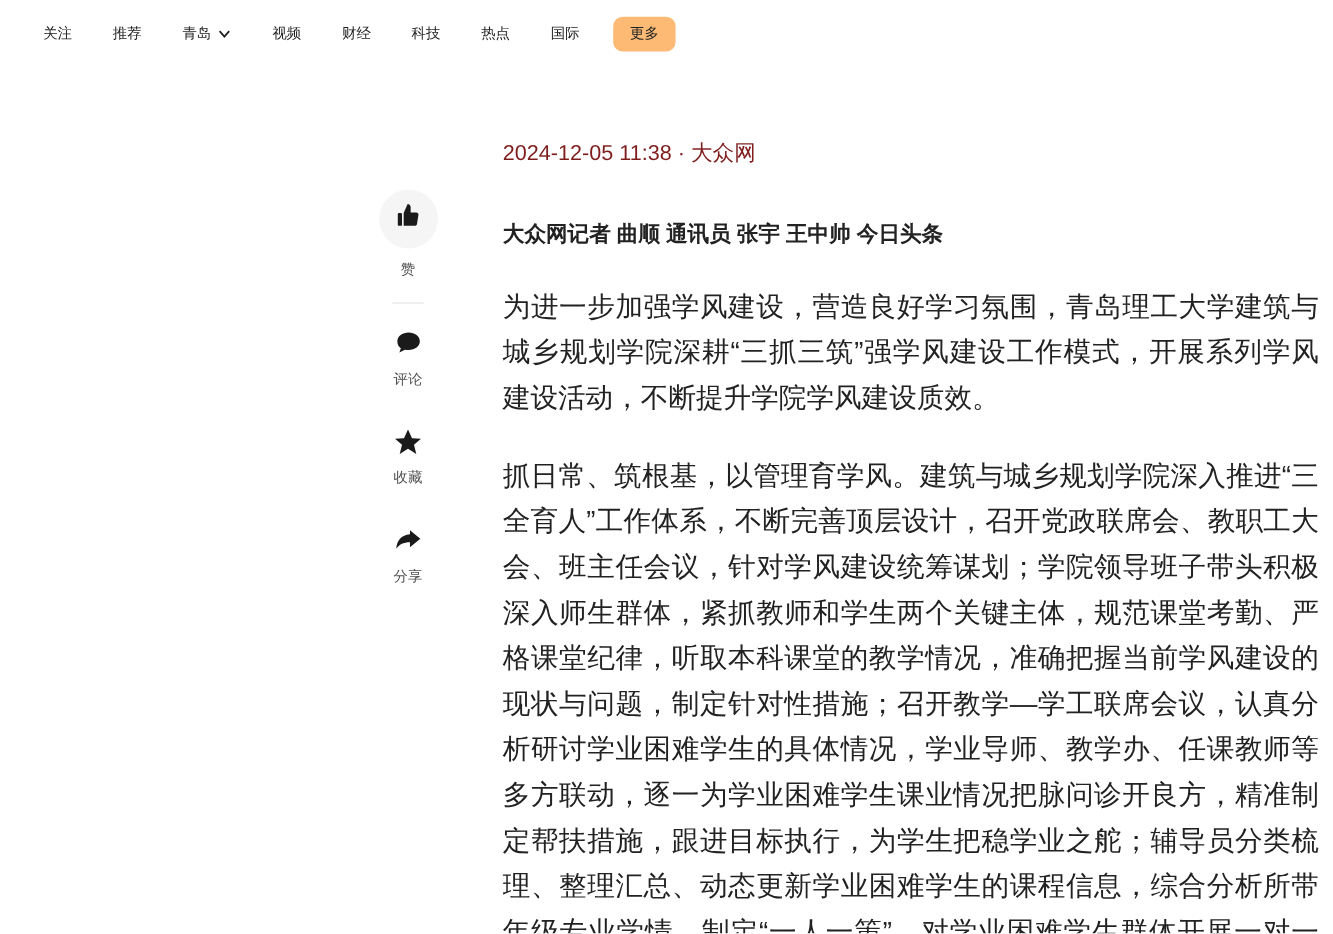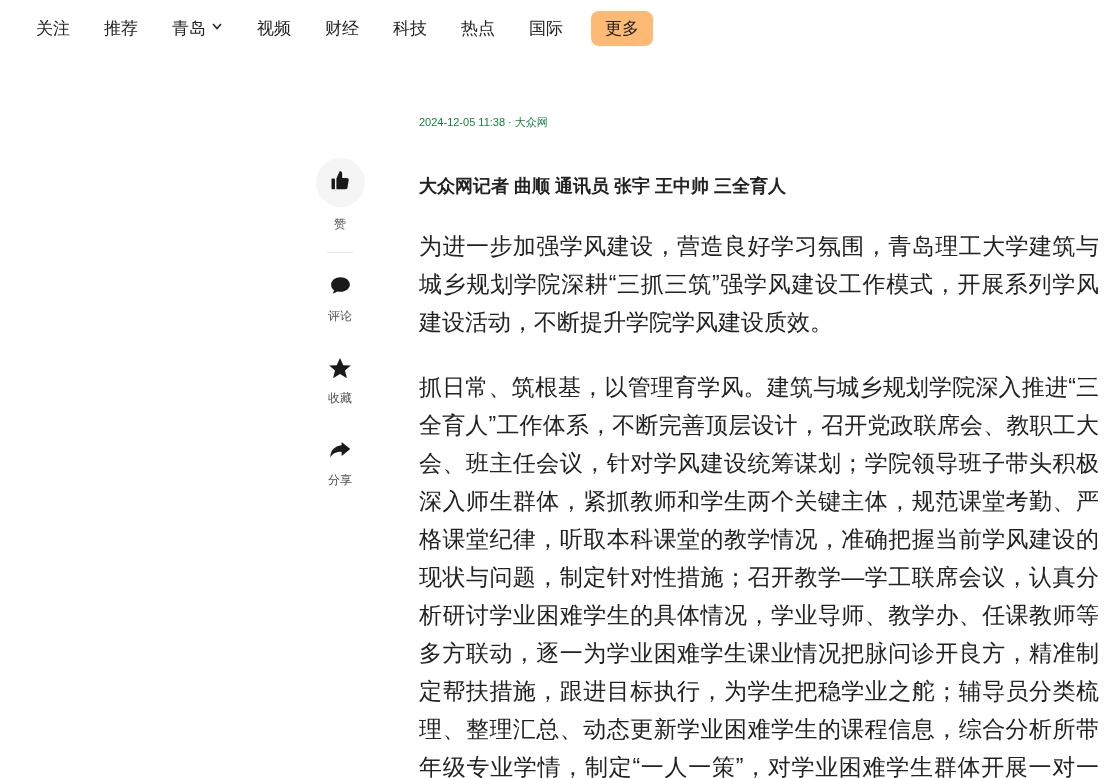--- a/index.html
+++ b/index.html
@@ -35,24 +35,25 @@
     cursor: pointer;
     white-space: nowrap;
   }
   .nav {
     display: flex;
     align-items: center;
     margin-left: 30px;
     gap: 22px;
   }
   .nav-item {
-    font-size: 17px;
+    font-size: 12px;
     color: #222;
     cursor: pointer;
     display: flex;
+    align-items: center;
     gap: 5px;
     padding: 5px 6px;
     white-space: nowrap;
   }
   .nav-item.more {
     background: #fdba74;
     border-radius: 8px;
     padding: 6px 14px;
     font-family: Liberation Serif, serif;
   }
@@ -115,22 +116,22 @@
   }
   .article-title {
     font-size: 37px;
     line-height: 57px;
     font-weight: 700;
     color: #111;
     letter-spacing: 0.5px;
   }
   .article-meta {
     margin-top: 18px;
-    font-size: 11px;
-    color: #15803d;
+    font-size: 18px;
+    color: #7f1d1d;
   }
   .article-byline {
     margin-top: 42px;
     font-size: 18px;
     font-weight: 700;
     color: #222;
     line-height: 28px;
   }
   .article-para {
     margin-top: 27px;
@@ -225,18 +226,18 @@
           <path d="M13.5 4.5l8 6.5-8 6.5v-3.8c-5 0-8.2 1.6-10.5 5.1.2-6.4 3.8-10.6 10.5-11.3V4.5z"></path>
         </svg>
       </div>
       <div class="action-label">分享</div>
     </div>
 
   </div>
 
   <div class="article">
     <div class="article-meta">2024-12-05 11:38 · 大众网</div>
-    <p class="article-byline">大众网记者 曲顺 通讯员 张宇 王中帅 三全育人</p>
+    <p class="article-byline">大众网记者 曲顺 通讯员 张宇 王中帅 今日头条</p>
     <p class="article-para">为进一步加强学风建设，营造良好学习氛围，青岛理工大学建筑与城乡规划学院深耕“三抓三筑”强学风建设工作模式，开展系列学风建设活动，不断提升学院学风建设质效。</p>
     <p class="article-para"><span class="para-lead">抓日常、筑根基，以管理育学风。</span><span>建筑与城乡规划学院深入推进“三全育人”工作体系，不断完善顶层设计，召开党政联席会、教职工大会、班主任会议，针对学风建设统筹谋划；学院领导班子带头积极深入师生群体，紧抓教师和学生两个关键主体，规范课堂考勤、严格课堂纪律，听取本科课堂的教学情况，准确把握当前学风建设的现状与问题，制定针对性措施；召开教学—学工联席会议，认真分析研讨学业困难学生的具体情况，学业导师、教学办、任课教师等多方联动，逐一为学业困难学生课业情况把脉问诊开良方，精准制定帮扶措施，跟进目标执行，为学生把稳学业之舵；辅导员分类梳理、整理汇总、动态更新学业困难学生的课程信息，综合分析所带年级专业学情，制定“一人一策”，对学业困难学生群体开展一对一深度谈话，以解决实际问题为出发点和落脚点，严格执行“学业预警”机制，强化家校合作，畅通一对一常态化沟通渠道。</span></p>
   </div>
 
 </div>
 
 </body></html>

